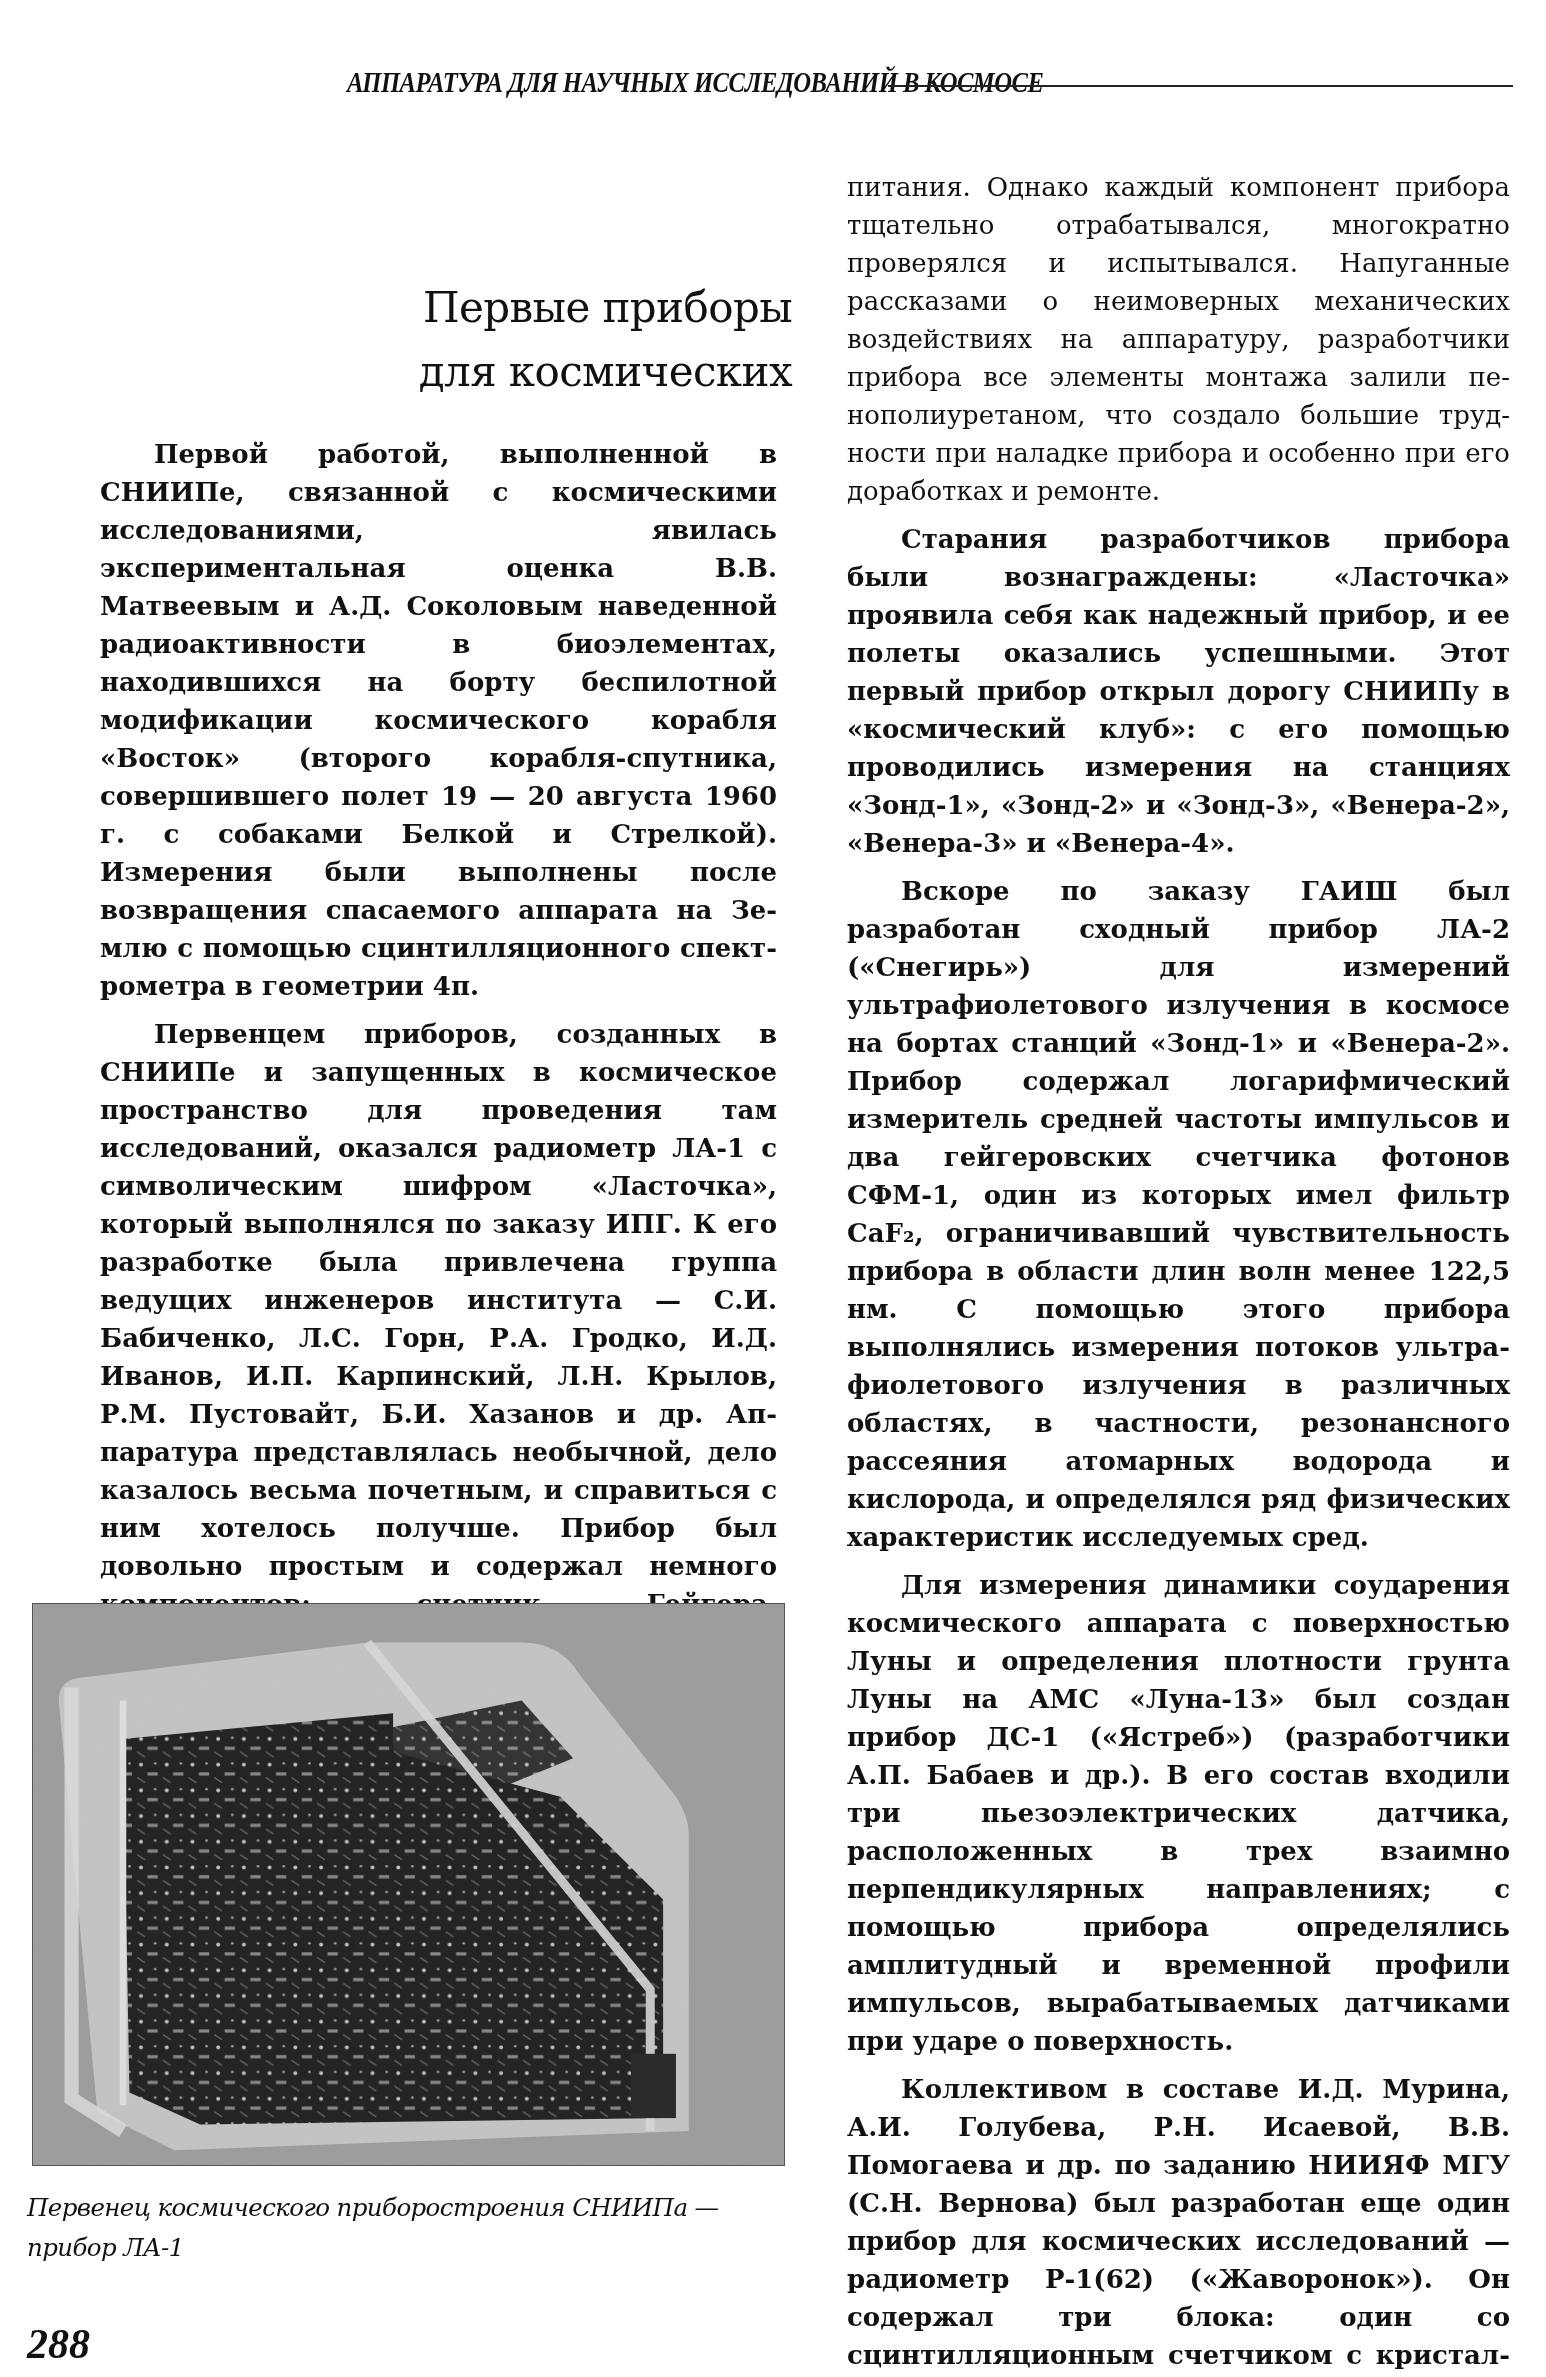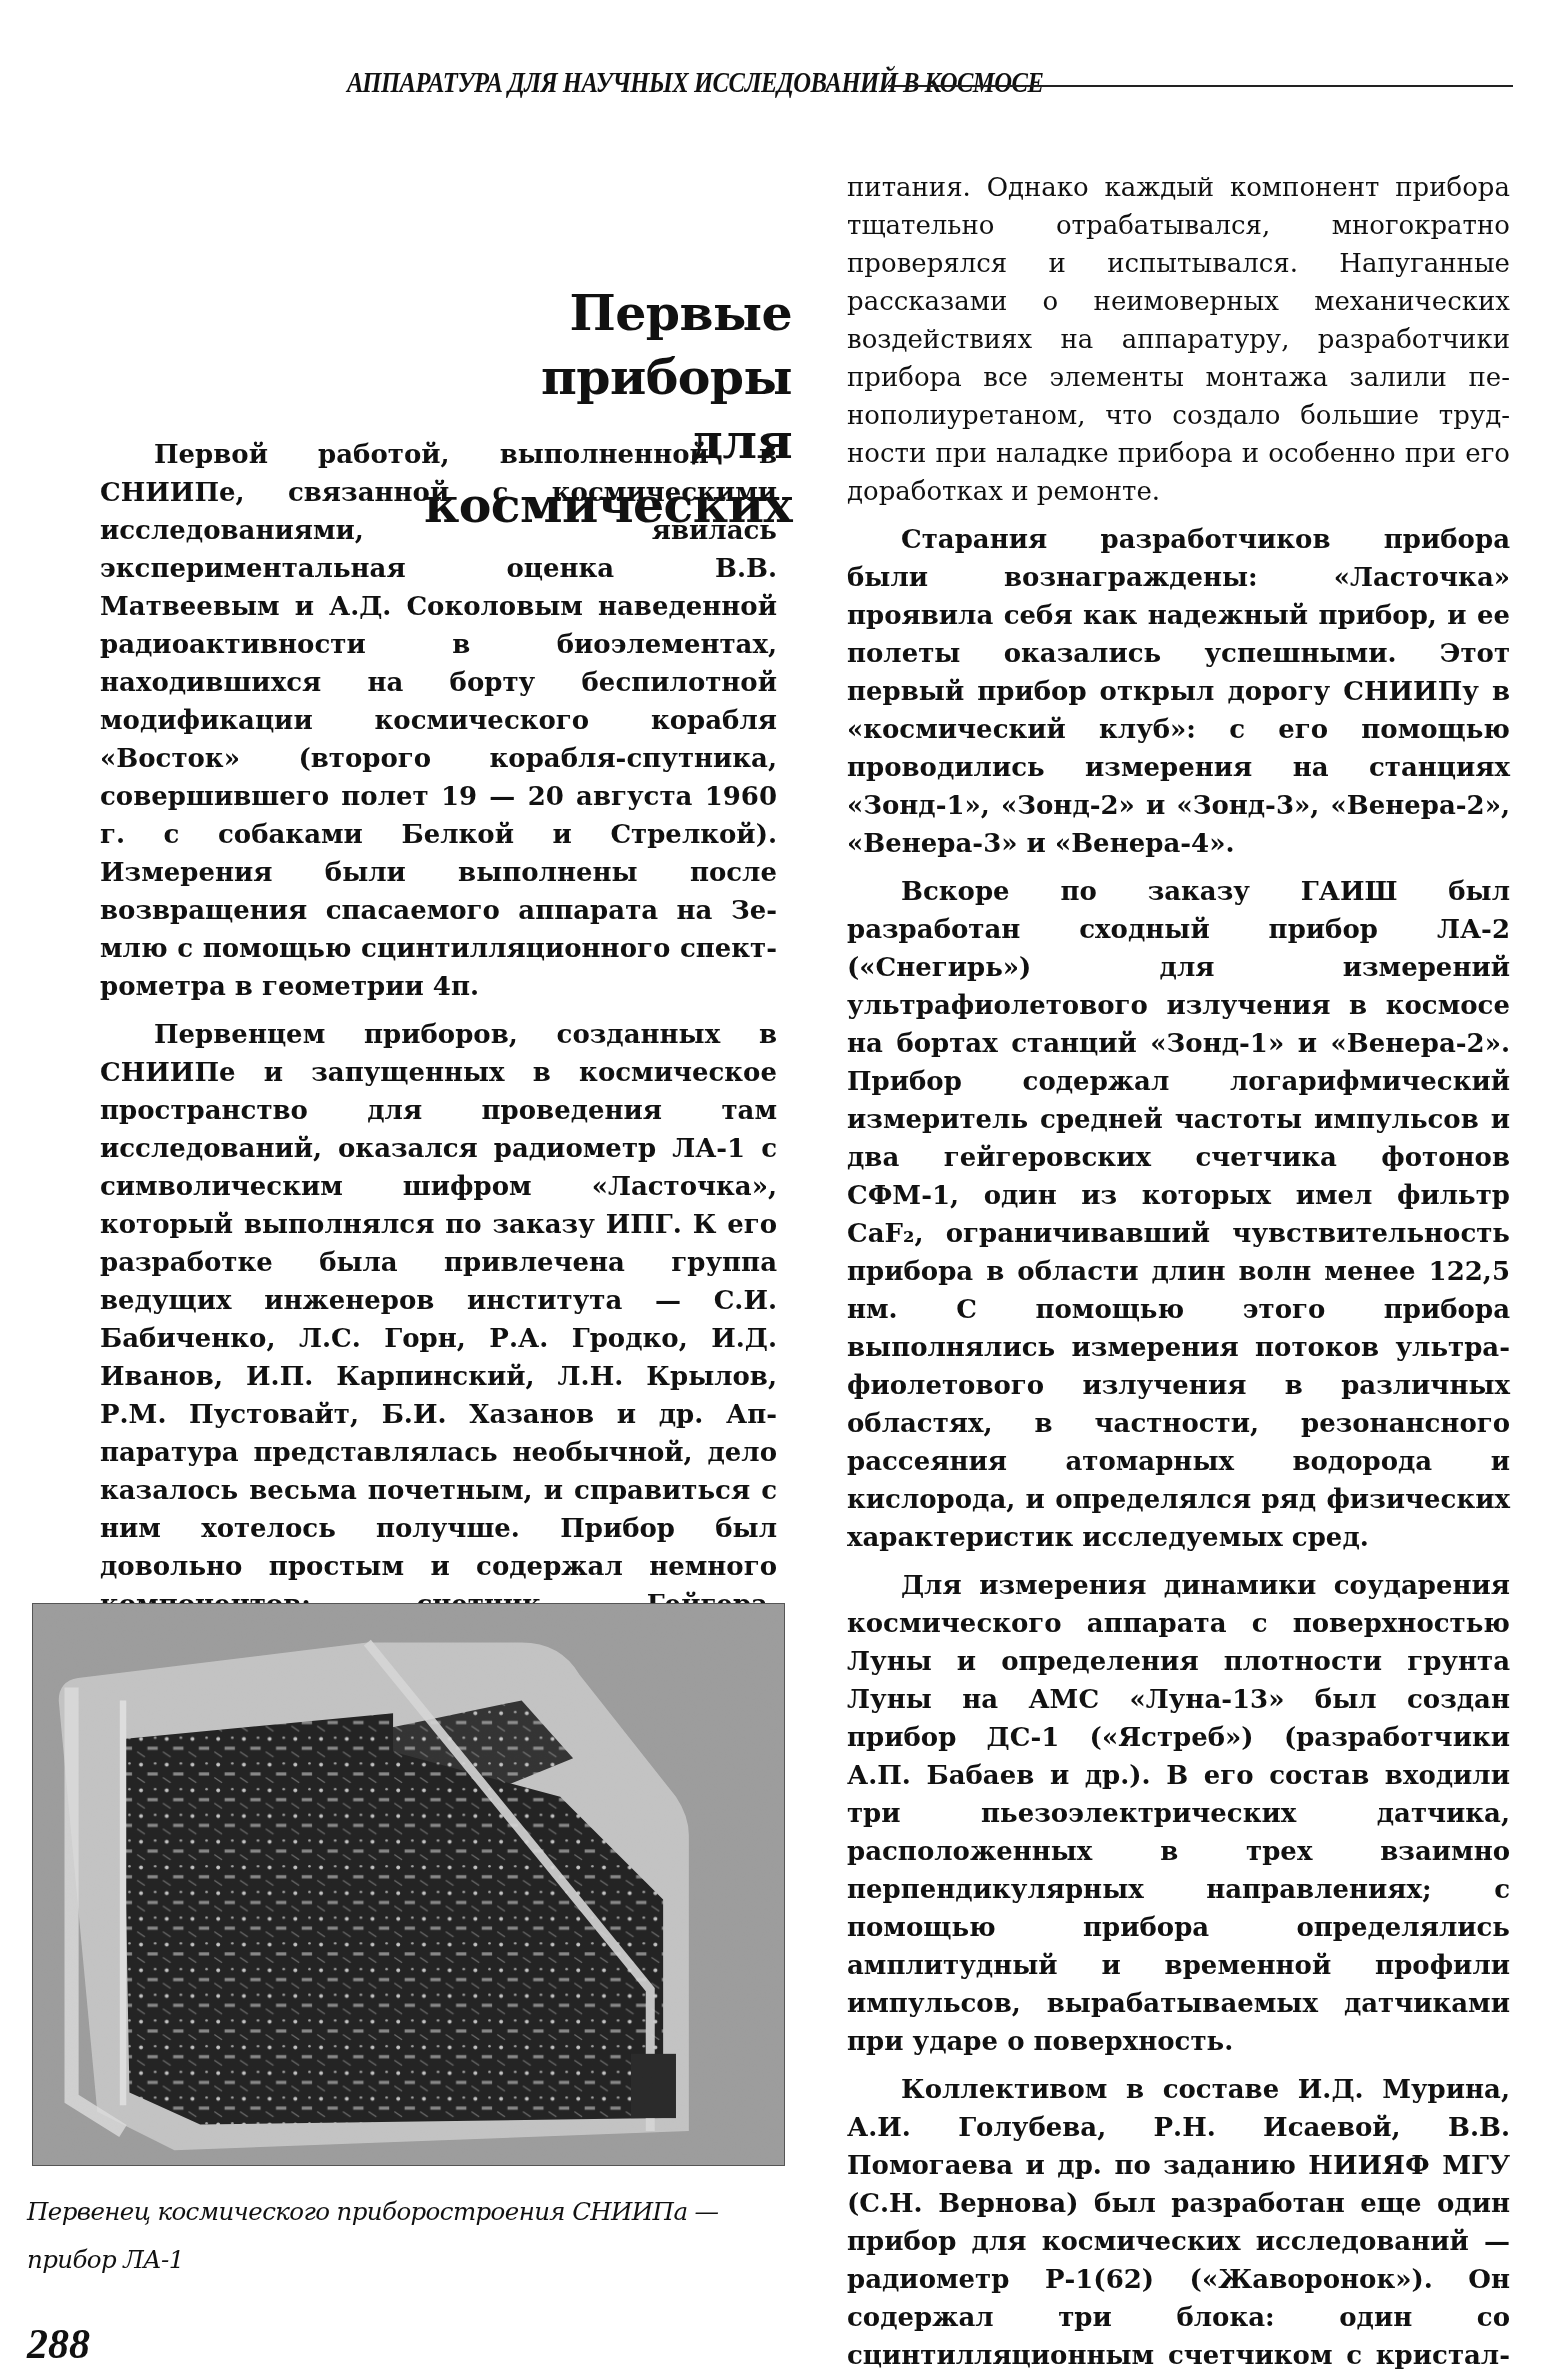--- a/index.html
+++ b/index.html
@@ -29,33 +29,33 @@
   }
   .col-left { left: 90px; top: 425px; width: 697px; }
   .col-right { left: 837px; top: 158px; width: 683px; }
   .col p { margin: 10px; text-indent: 0; }
   .col p.indent { text-indent: 54px; font-weight: bold; }
   .col p + p { margin-top: 0; }
   .title {
     position: absolute; left: 309px; top: 248px; width: 483px;
     text-align: right;
     font-family: "DejaVu Serif", "Liberation Serif", serif;
-    font-size: 49px; line-height: 64px; font-weight: bold;
+    font-size: 42px; line-height: 64px; font-weight: normal;
     letter-spacing: -0.6px;
   }
   .title span { display: block; }
   .photo {
     position: absolute; left: 32px; top: 1603px; width: 753px; height: 563px;
     background: #9a9a9a; border: 1.9px solid #555; box-sizing: border-box; overflow: hidden;
   }
   .photo svg { width: 100%; height: 100%; display: block; }
   .caption {
     position: absolute; left: 27px; top: 2188px; width: 741px;
     font-family: "DejaVu Serif", "Liberation Serif", serif;
-    font-style: italic; font-size: 24.5px; line-height: 48px; letter-spacing: -0.6px;
+    font-style: italic; font-size: 24.5px; line-height: 40px; letter-spacing: -0.6px;
   }
   .page-number {
     position: absolute; left: 27px; top: 2320px;
     font-family: "Liberation Serif", "DejaVu Serif", serif;
     font-style: italic; font-weight: bold; font-size: 42px;
   }
 </style>
 </head>
 <body>
 

